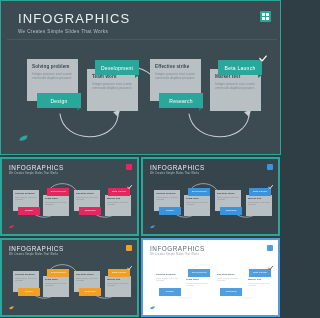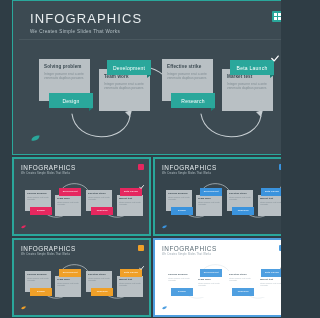--- a/index.html
+++ b/index.html
@@ -2,21 +2,21 @@
 <html><head>
 <meta charset="utf-8">
 <style>
   html,body{margin:0;padding:0;}
   body{
     width:281px;height:318px;overflow:hidden;
     background:#2f3d45;
     font-family:"Liberation Sans", sans-serif;
     -webkit-font-smoothing:antialiased;
   }
-  .page{position:relative;width:281px;height:276px;margin-left:12px;}
+  .page{position:relative;width:281px;height:276px;}
 
   
   .hero{
     position:absolute;left:0;top:0;width:281px;height:155px;
     background:#3c4a52;
     box-sizing:border-box;
     border:1px solid #2aa79b;
     padding:3px;
   }
   .hero-inner{position:relative;width:100%;height:100%;background:#3c4a52;overflow:hidden;}

